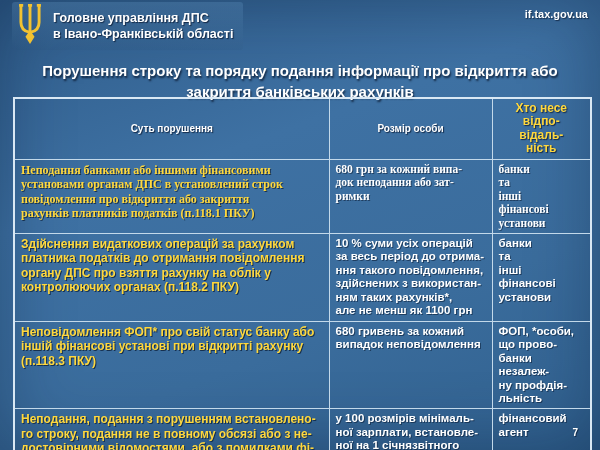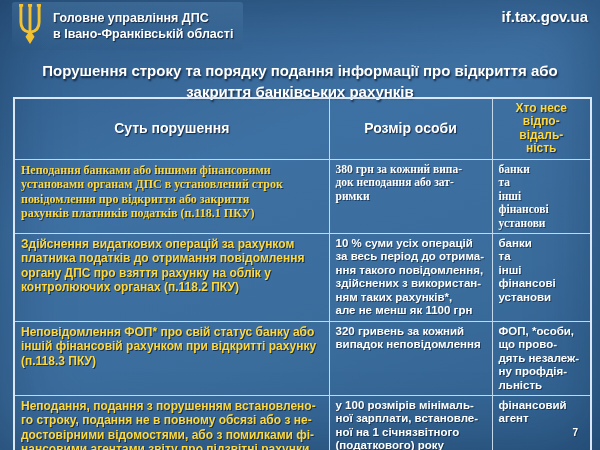--- a/index.html
+++ b/index.html
@@ -24,21 +24,21 @@
     border-radius: 3px;
   }
   .trident { display: inline-block; margin-right: 9px; }
   .org-name {
     color: #ffffff; font-size: 12.5px; line-height: 1.3;
     white-space: pre-line;
     text-shadow: 1px 1px 1px rgba(10, 25, 50, 0.8);
   }
   .site-url {
     position: absolute; right: 12px; top: 8px;
-    color: #ffffff; font-size: 15px;
+    color: #ffffff; font-size: 11px;
     text-shadow: 1px 1px 1px rgba(10, 25, 50, 0.7);
   }
   
   .title {
     position: absolute; top: 52px; left: 0; right: 0;
     margin: 8px; text-align: center;
     color: #ffffff; font-size: 15px; line-height: 1.4;
     white-space: pre-line;
     text-shadow: 1px 2px 2px rgba(8, 22, 45, 0.85);
   }
@@ -57,21 +57,21 @@
     overflow: hidden;
   }
   table.penalties thead tr { height: 55px; }
   table.penalties tbody tr:nth-child(1) { height: 60px; font-family: Liberation Serif, serif; }
   table.penalties tbody tr:nth-child(2) { height: 80px; }
   table.penalties tbody tr:nth-child(3) { height: 64px; }
   table.penalties tbody tr:nth-child(4) { height: 84px; }
   col.c1 { width: 315px; } col.c2 { width: 163px; } col.c3 { width: 99px; }
   th {
     vertical-align: middle !important; text-align: center;
-    color: #ffffff; font-size: 14px; line-height: 1.12;
+    color: #ffffff; font-size: 10px; line-height: 1.12;
     text-shadow: 1px 1px 1px rgba(10, 25, 50, 0.8);
   }
   th.col-liable { color: #ffd83d; font-size: 12px; }
   td.col-violation {
     color: #ffd83d; font-size: 12px; line-height: 1.2;
     text-shadow: 1px 1px 0 #16304f;
   }
   td.col-penalty, td.col-liable {
     color: #ffffff; font-size: 11.5px; line-height: 1.17;
     text-shadow: 1px 1px 0 rgba(12, 30, 55, 0.6);
@@ -128,21 +128,21 @@
 відаль-
 ність</th>
       </tr>
     </thead>
     <tbody>
         <tr>
           <td class="col-violation">Неподання банками або іншими фінансовими
 установами органам ДПС в установлений строк
 повідомлення про відкриття або закриття
 рахунків платників податків (п.118.1 ПКУ)</td>
-          <td class="col-penalty">380 грн за кожний випа-
+          <td class="col-penalty">680 грн за кожний випа-
 док неподання або зат-
 римки</td>
           <td class="col-liable">банки
 та
 інші
 фінансові
 установи</td>
         </tr>
         <tr>
           <td class="col-violation">Здійснення видаткових операцій за рахунком
@@ -156,27 +156,27 @@
 ням таких рахунків*,
 але не менш як 1100 грн</td>
           <td class="col-liable">банки
 та
 інші
 фінансові
 установи</td>
         </tr>
         <tr>
           <td class="col-violation">Неповідомлення ФОП* про свій статус банку або
-іншій фінансовій рахунком при відкритті рахунку
+іншій фінансові установі при відкритті рахунку
 (п.118.3 ПКУ)</td>
-          <td class="col-penalty">320 гривень за кожний
+          <td class="col-penalty">680 гривень за кожний
 випадок неповідомлення</td>
           <td class="col-liable">ФОП, *особи,
 що прово-
-дять незалеж-
+банки незалеж-
 ну профдія-
 льність</td>
         </tr>
         <tr>
           <td class="col-violation">Неподання, подання з порушенням встановлено-
 го строку, подання не в повному обсязі або з не-
 достовірними відомостями, або з помилками фі-
 нансовими агентами звіту про підзвітні рахунки
 (п.118.4 ПКУ) *</td>
           <td class="col-penalty">у 100 розмірів мінімаль-

